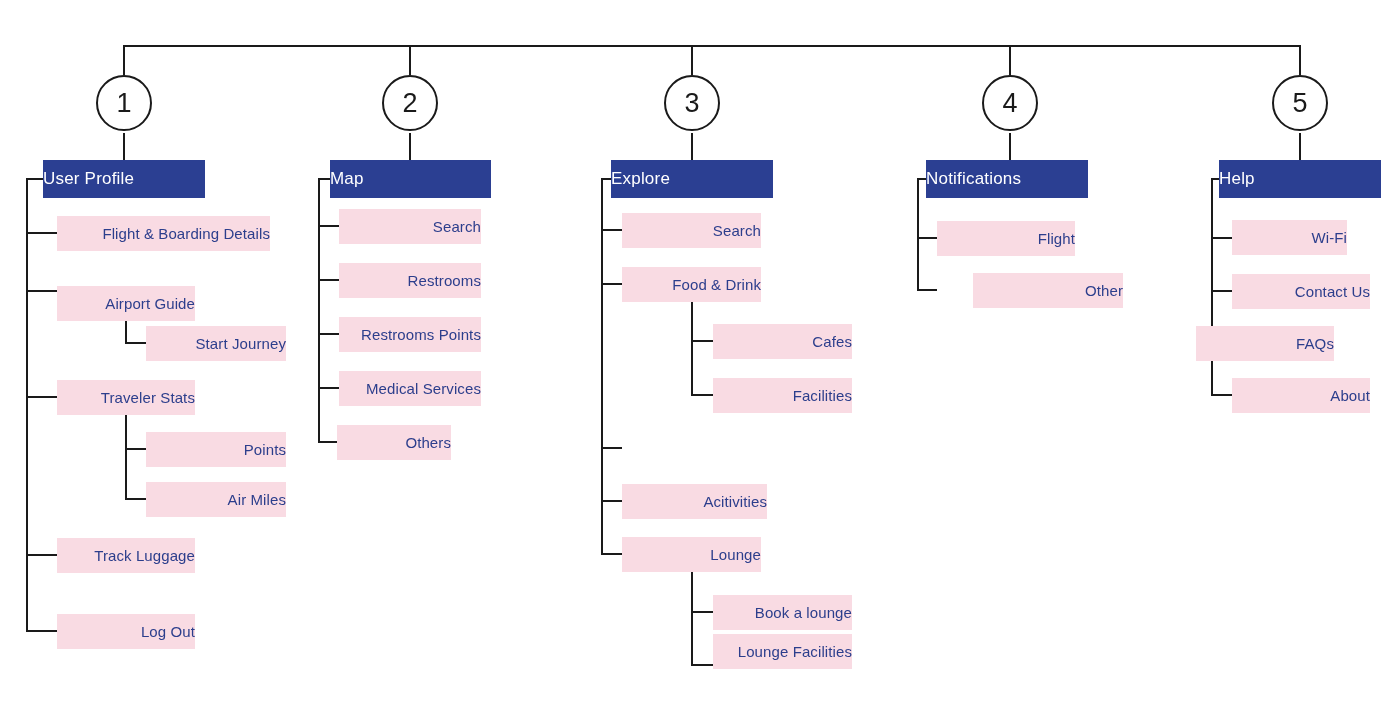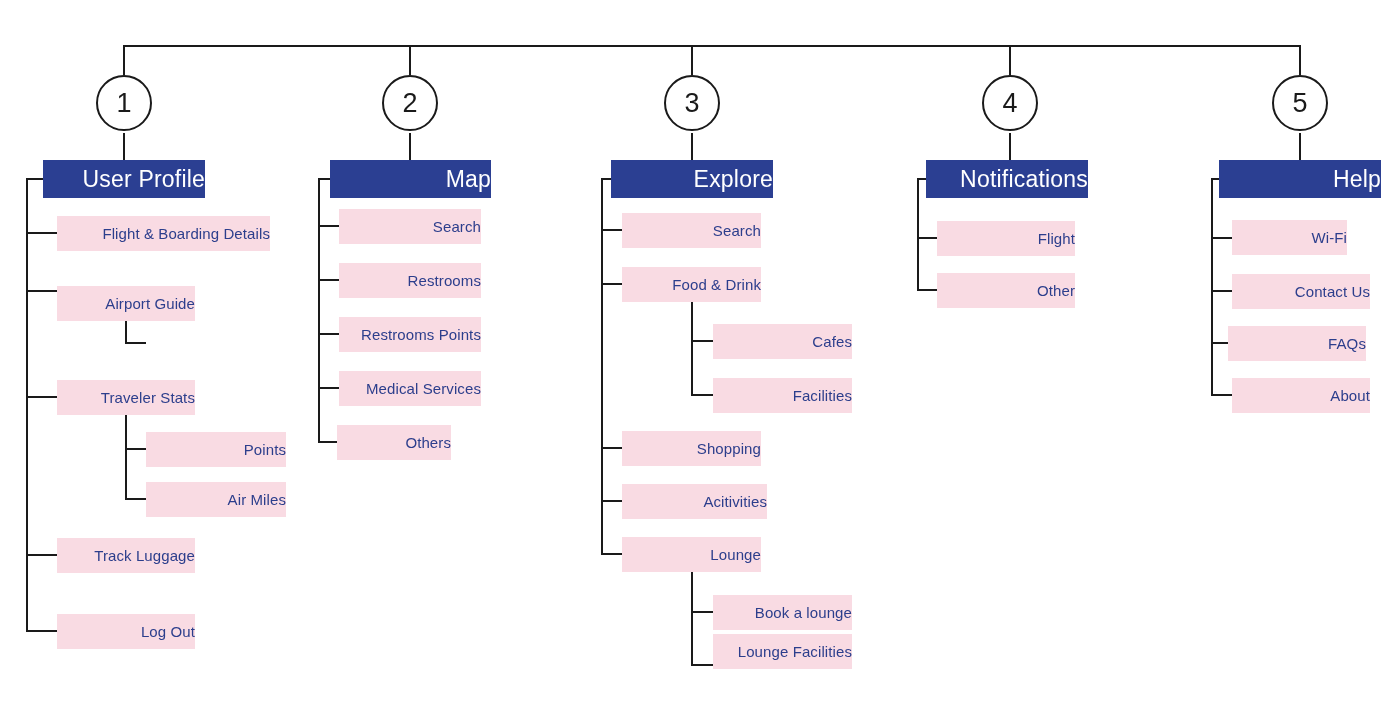--- a/index.html
+++ b/index.html
@@ -17,22 +17,22 @@
     font-family:"Liberation Sans",sans-serif;overflow:hidden;
   }
   .connector-svg{position:absolute;left:0;top:0;width:1400px;height:720px;}
   .connector-svg path{fill:none;stroke:var(--line);stroke-width:2;}
   .circle{
     position:absolute;width:56px;height:56px;border:2px solid var(--line);
     border-radius:50%;background:#fff;display:flex;align-items:center;
     justify-content:center;font-size:27px;color:#1a1a1a;z-index:2;
   }
   .header{
-    position:absolute;height:38px;line-height:38px;text-align:right;
-    background:var(--header-bg);color:var(--header-text);font-size:23px;
+    position:absolute;height:38px;line-height:38px;text-align:left;
+    background:var(--header-bg);color:var(--header-text);font-size:17px;
     letter-spacing:.2px;z-index:1;
   }
   .node{
     position:absolute;height:35px;line-height:35px;text-align:right;
     background:var(--node-bg);color:var(--node-text);font-size:15px;
     letter-spacing:.1px;z-index:1;
   }
 </style>
 </head>
 <body>
@@ -93,47 +93,47 @@
 
   <div class="circle" style="left:96px;top:75px">1</div>
   <div class="circle" style="left:382px;top:75px">2</div>
   <div class="circle" style="left:664px;top:75px">3</div>
   <div class="circle" style="left:982px;top:75px">4</div>
   <div class="circle" style="left:1272px;top:75px">5</div>
 
   <div class="header" style="left:43px;top:160px;width:162px">User Profile</div>
   <div class="node" style="left:57px;top:216px;width:213px">Flight &amp; Boarding Details</div>
   <div class="node" style="left:57px;top:286px;width:138px">Airport Guide</div>
+  <div class="node" style="left:146px;top:326px;width:140px">Start Journey</div>
   <div class="node" style="left:57px;top:380px;width:138px">Traveler Stats</div>
   <div class="node" style="left:146px;top:432px;width:140px">Points</div>
   <div class="node" style="left:146px;top:482px;width:140px">Air Miles</div>
   <div class="node" style="left:57px;top:538px;width:138px">Track Luggage</div>
   <div class="node" style="left:57px;top:614px;width:138px">Log Out</div>
 
   <div class="header" style="left:330px;top:160px;width:161px">Map</div>
   <div class="node" style="left:339px;top:209px;width:142px">Search</div>
   <div class="node" style="left:339px;top:263px;width:142px">Restrooms</div>
   <div class="node" style="left:339px;top:317px;width:142px">Restrooms Points</div>
   <div class="node" style="left:339px;top:371px;width:142px">Medical Services</div>
   <div class="node" style="left:337px;top:425px;width:114px">Others</div>
 
   <div class="header" style="left:611px;top:160px;width:162px">Explore</div>
   <div class="node" style="left:622px;top:213px;width:139px">Search</div>
   <div class="node" style="left:622px;top:267px;width:139px">Food &amp; Drink</div>
   <div class="node" style="left:713px;top:324px;width:139px">Cafes</div>
   <div class="node" style="left:713px;top:378px;width:139px">Facilities</div>
-  <div class="node" style="left:622px;top:431px;width:139px">Shopping</div>
   <div class="node" style="left:622px;top:484px;width:145px">Acitivities</div>
   <div class="node" style="left:622px;top:537px;width:139px">Lounge</div>
   <div class="node" style="left:713px;top:595px;width:139px">Book a lounge</div>
   <div class="node" style="left:713px;top:634px;width:139px">Lounge Facilities</div>
 
   <div class="header" style="left:926px;top:160px;width:162px">Notifications</div>
   <div class="node" style="left:937px;top:221px;width:138px">Flight</div>
-  <div class="node" style="left:937px;top:273px;width:138px">Other</div>
+  <div class="node" style="left:973px;top:273px;width:150px">Other</div>
 
   <div class="header" style="left:1219px;top:160px;width:162px">Help</div>
   <div class="node" style="left:1232px;top:220px;width:115px">Wi-Fi</div>
   <div class="node" style="left:1232px;top:274px;width:138px">Contact Us</div>
-  <div class="node" style="left:1228px;top:326px;width:138px">FAQs</div>
+  <div class="node" style="left:1196px;top:326px;width:138px">FAQs</div>
   <div class="node" style="left:1232px;top:378px;width:138px">About</div>
 
 </div>
 
 </body></html>

